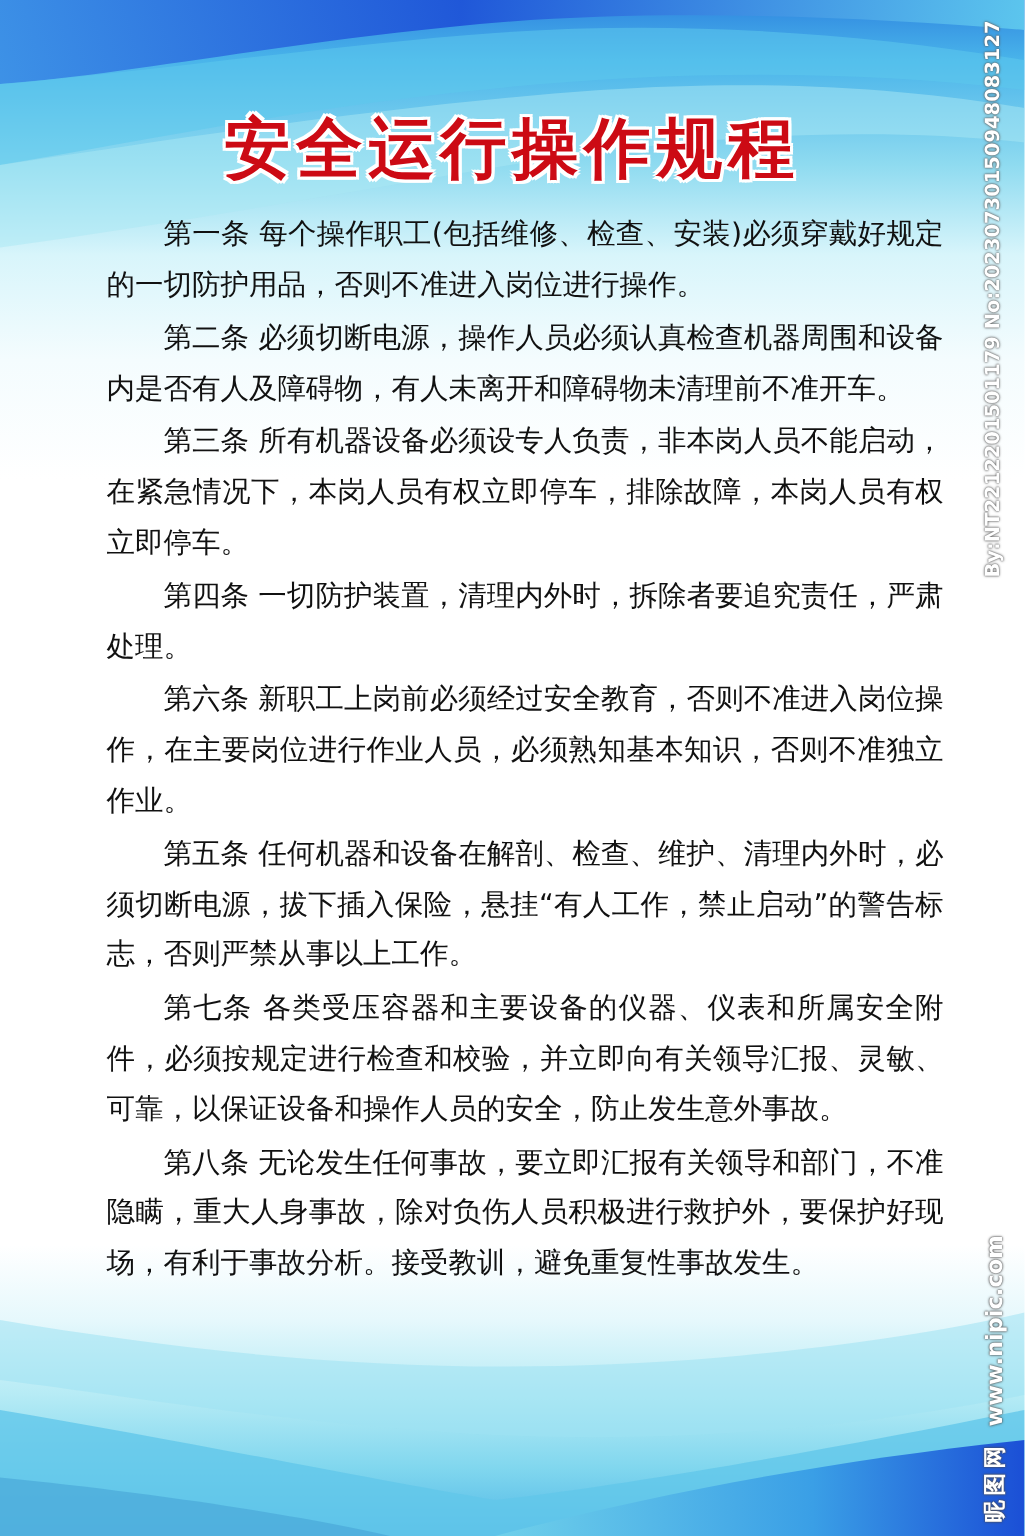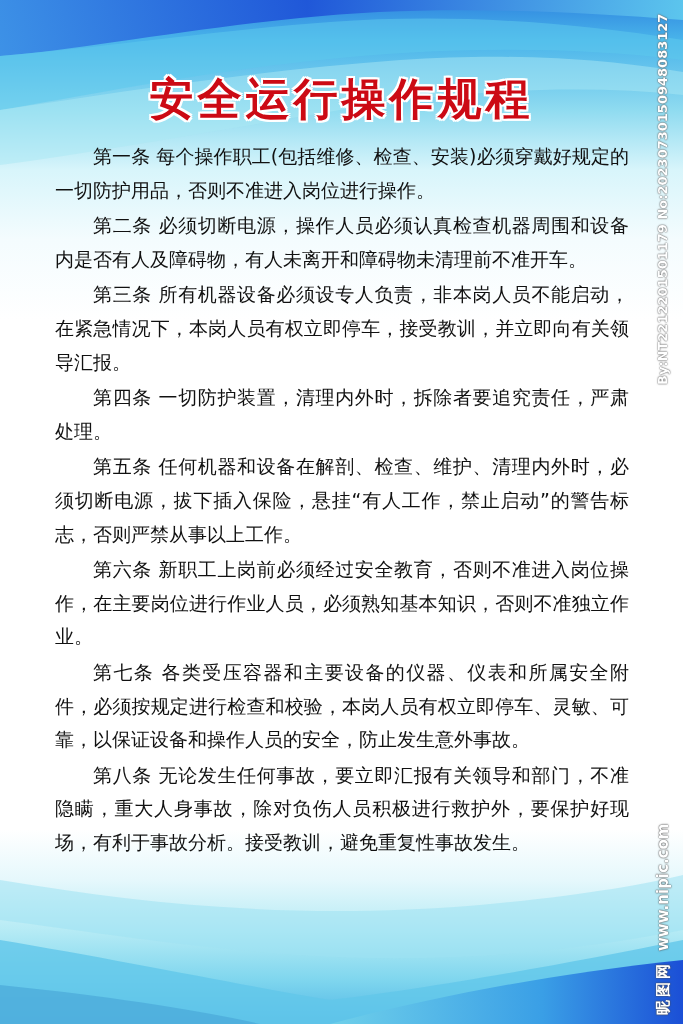--- a/index.html
+++ b/index.html
@@ -15,21 +15,21 @@
     font-size:44px; font-weight:bold; color:#cc0a14; letter-spacing:4px;
     font-family: "DejaVu Sans", "Liberation Sans", sans-serif;
     text-shadow: 2px 0 0 #fff, -2px 0 0 #fff, 0 2px 0 #fff, 0 -2px 0 #fff,
                  2px 2px 0 #fff, -2px -2px 0 #fff, 2px -2px 0 #fff, -2px 2px 0 #fff;
   }
   .body {
     position:absolute; left:55px; width:574px; top:140px;
     font-size:19px; line-height:33.6px; color:#111;
     text-align:justify;
   }
-  .para { margin:0 0 2px 0; text-indent:2em; }
+  .para { margin:0 0 2px 16px; text-indent:2em; }
   .watermark-top {
     position:absolute; left:655px; top:385px; width:380px;
     transform-origin: 0 0; transform: rotate(-90deg);
     font-size:13px; font-weight:bold; color:#ffffff; white-space:nowrap;
     text-shadow: 0 0 2px #666, 0 0 1px #444;
     font-family: "DejaVu Sans", sans-serif;
   }
   .watermark-bottom {
     position:absolute; left:654px; top:1015px; width:230px;
     transform-origin: 0 0; transform: rotate(-90deg);
@@ -64,25 +64,25 @@
     <path d="M330 1024 C420 1000 540 975 683 960 V1024 Z" fill="url(#bb)"></path>
     <path d="M0 985 C100 995 200 1010 260 1024 H0 Z" fill="#4aa8d8" opacity="0.7"></path>
   </svg>
 </div>
 
 <div class="title">安全运行操作规程</div>
 
 <div class="body">
   <p class="para">第一条 每个操作职工(包括维修、检查、安装)必须穿戴好规定的一切防护用品，否则不准进入岗位进行操作。</p>
   <p class="para">第二条 必须切断电源，操作人员必须认真检查机器周围和设备内是否有人及障碍物，有人未离开和障碍物未清理前不准开车。</p>
-  <p class="para">第三条 所有机器设备必须设专人负责，非本岗人员不能启动，在紧急情况下，本岗人员有权立即停车，接受教训，并立即向有关领导汇报。</p>
+  <p class="para">第三条 所有机器设备必须设专人负责，非本岗人员不能启动，在紧急情况下，本岗人员有权立即停车，排除故障，本岗人员有权立即停车。</p>
   <p class="para">第四条 一切防护装置，清理内外时，拆除者要追究责任，严肃处理。</p>
+  <p class="para">第六条 新职工上岗前必须经过安全教育，否则不准进入岗位操作，在主要岗位进行作业人员，必须熟知基本知识，否则不准独立作业。</p>
   <p class="para">第五条 任何机器和设备在解剖、检查、维护、清理内外时，必须切断电源，拔下插入保险，悬挂“有人工作，禁止启动”的警告标志，否则严禁从事以上工作。</p>
-  <p class="para">第六条 新职工上岗前必须经过安全教育，否则不准进入岗位操作，在主要岗位进行作业人员，必须熟知基本知识，否则不准独立作业。</p>
-  <p class="para">第七条 各类受压容器和主要设备的仪器、仪表和所属安全附件，必须按规定进行检查和校验，本岗人员有权立即停车、灵敏、可靠，以保证设备和操作人员的安全，防止发生意外事故。</p>
+  <p class="para">第七条 各类受压容器和主要设备的仪器、仪表和所属安全附件，必须按规定进行检查和校验，并立即向有关领导汇报、灵敏、可靠，以保证设备和操作人员的安全，防止发生意外事故。</p>
   <p class="para">第八条 无论发生任何事故，要立即汇报有关领导和部门，不准隐瞒，重大人身事故，除对负伤人员积极进行救护外，要保护好现场，有利于事故分析。接受教训，避免重复性事故发生。</p>
 </div>
 
 <div class="watermark-top">By:NT2212201501179 No:20230730150948083127</div>
 
 <div class="watermark-bottom">
   <span class="wm-logo">昵图网</span><span>www.nipic.com</span>
 </div>
 
 </body></html>

